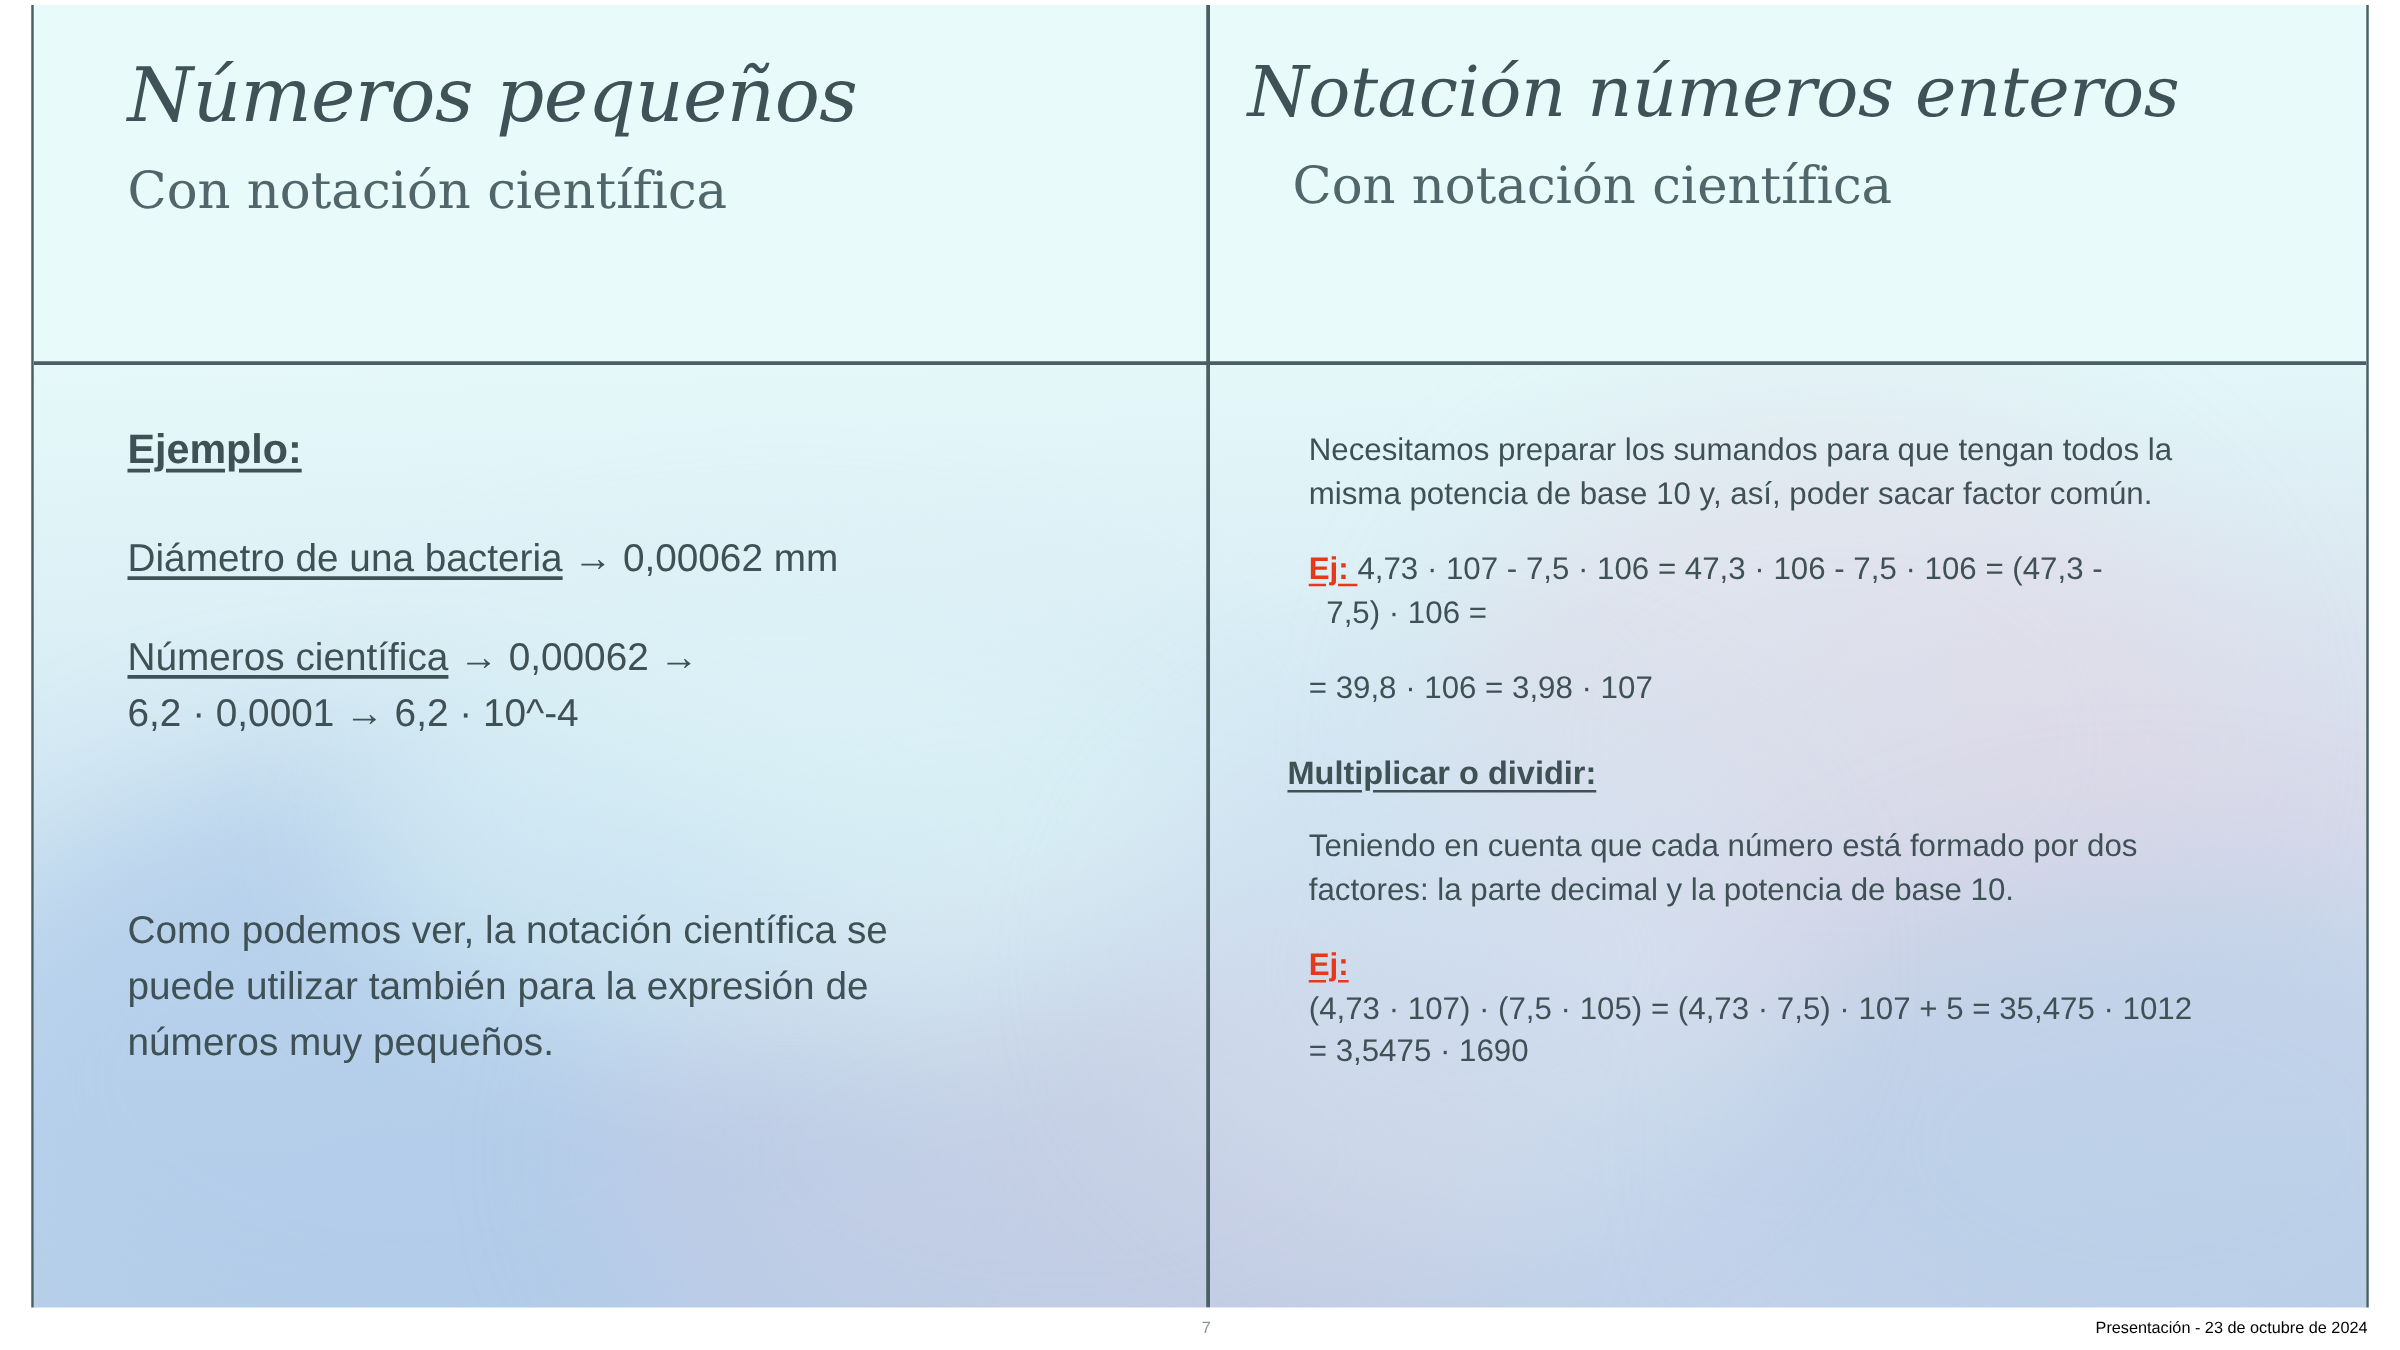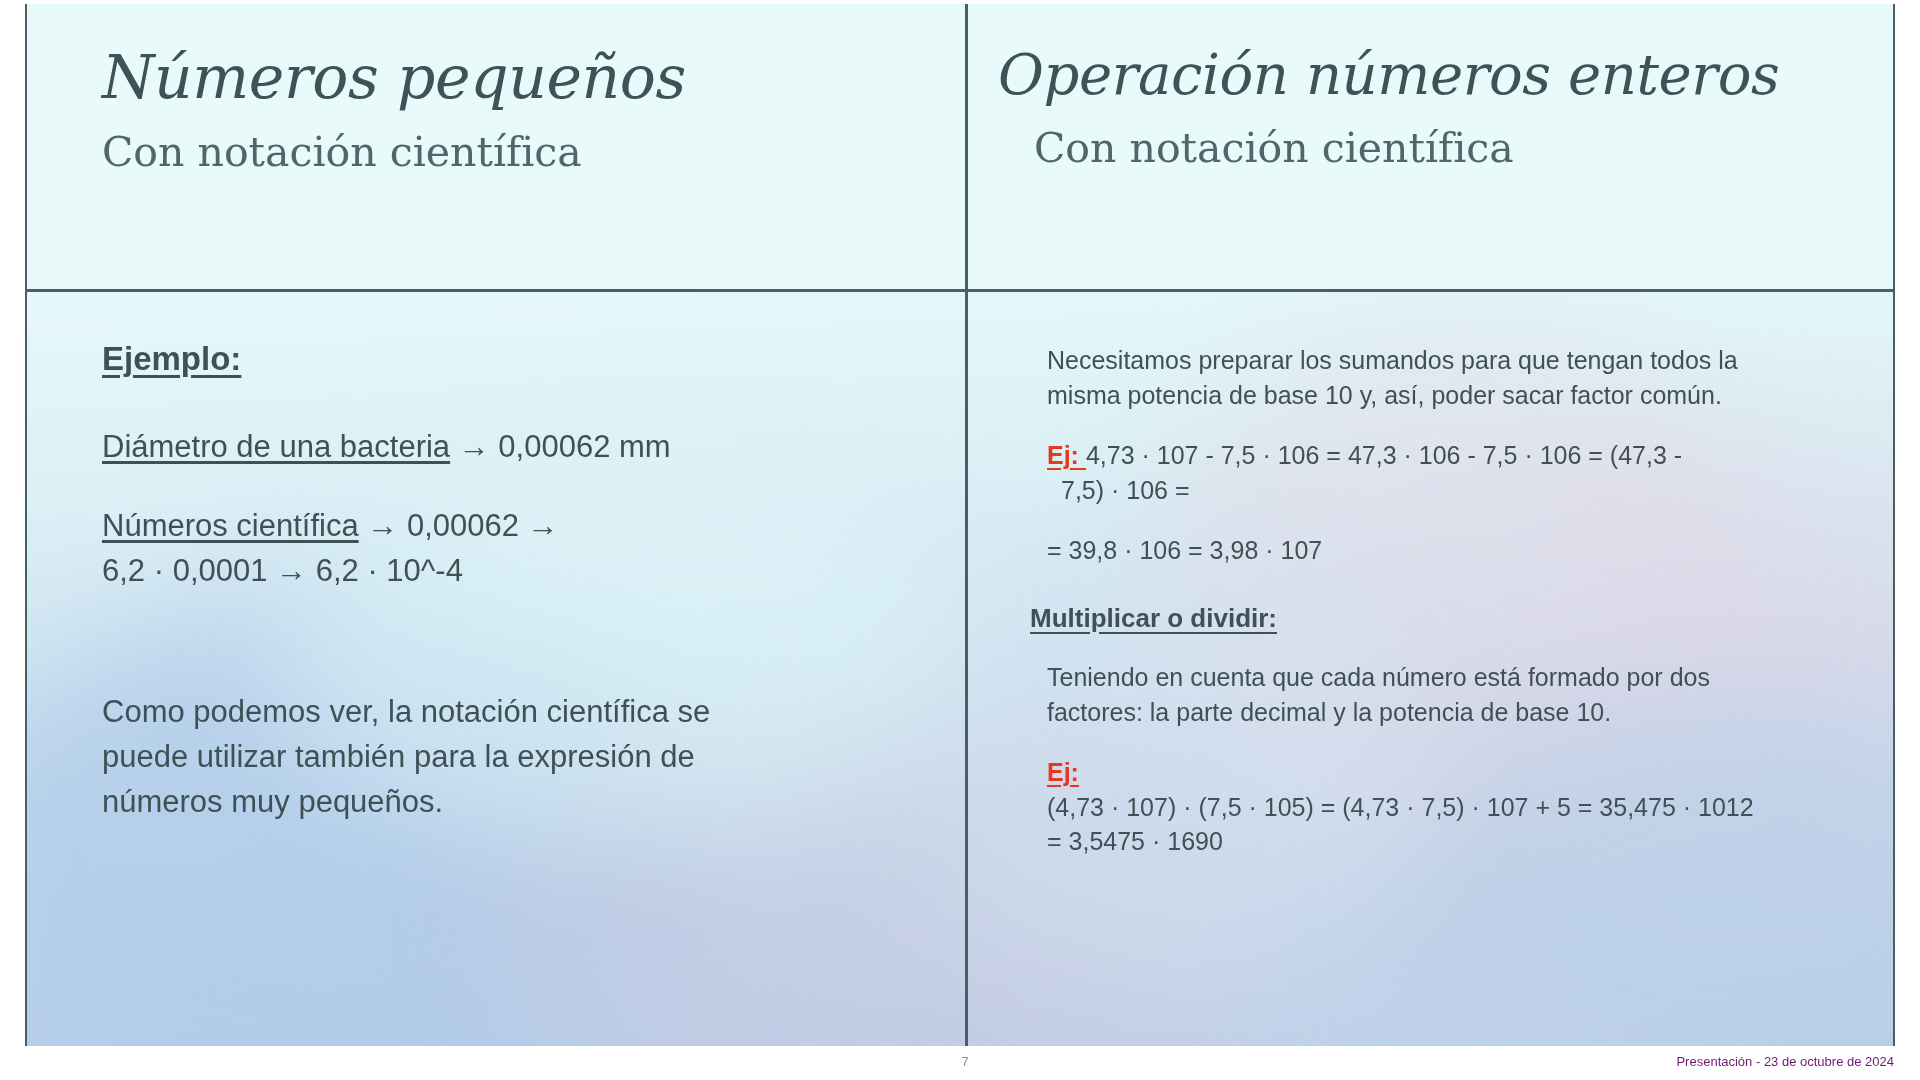--- a/index.html
+++ b/index.html
@@ -175,21 +175,21 @@
     font-family: "Liberation Sans", sans-serif;
     font-size: 13px;
     color: #8d9499;
   }
   #footer-note {
     position: absolute;
     right: 26px;
     top: 8px;
     font-family: "Liberation Sans", sans-serif;
     font-size: 13px;
-    color: #701a75;
+    color: #000000;
     white-space: nowrap;
   }
 </style>
 </head>
 <body>
 
 <div id="slide-root">
 
   <div id="slide-canvas">
 
@@ -202,21 +202,21 @@
 
     <div id="header-band"></div>
     <div id="divider-vertical"></div>
 
     <div class="header-cell" id="header-left" style="z-index:5;">
       <h1 class="slide-title">Números pequeños</h1>
       <h2 class="slide-subtitle">Con notación científica</h2>
     </div>
 
     <div class="header-cell" id="header-right" style="z-index:5;">
-      <h1 class="slide-title">Operación números enteros</h1>
+      <h1 class="slide-title">Notación números enteros</h1>
       <h2 class="slide-subtitle">Con notación científica</h2>
     </div>
 
     <div class="body-cell" id="body-left">
 
       <p class="heading">Ejemplo:</p>
 
       <div class="sp-xl"></div>
 
       <p class="para">
@@ -226,21 +226,21 @@
       <div class="sp-lg"></div>
 
       <p class="para">
         <span class="under">Números científica</span><span> → 0,00062 →</span>
       </p>
 
       <p class="para">6,2 · 0,0001 → 6,2 · 10^-4</p>
 
       <div class="sp-huge"></div>
 
-      <p class="para" style="max-width: 640px;">Como podemos ver, la notación científica se puede utilizar también para la expresión de números muy pequeños.</p>
+      <p class="para" style="max-width: 640px; margin-top: 32px;">Como podemos ver, la notación científica se puede utilizar también para la expresión de números muy pequeños.</p>
     </div>
 
     <div class="body-cell" id="body-right">
 
 
       <div class="sp-md"></div>
 
       <p class="para" style="max-width: 740px;">Necesitamos preparar los sumandos para que tengan todos la misma potencia de base 10 y, así, poder sacar factor común.</p>
 
       <div class="sp-md"></div>

